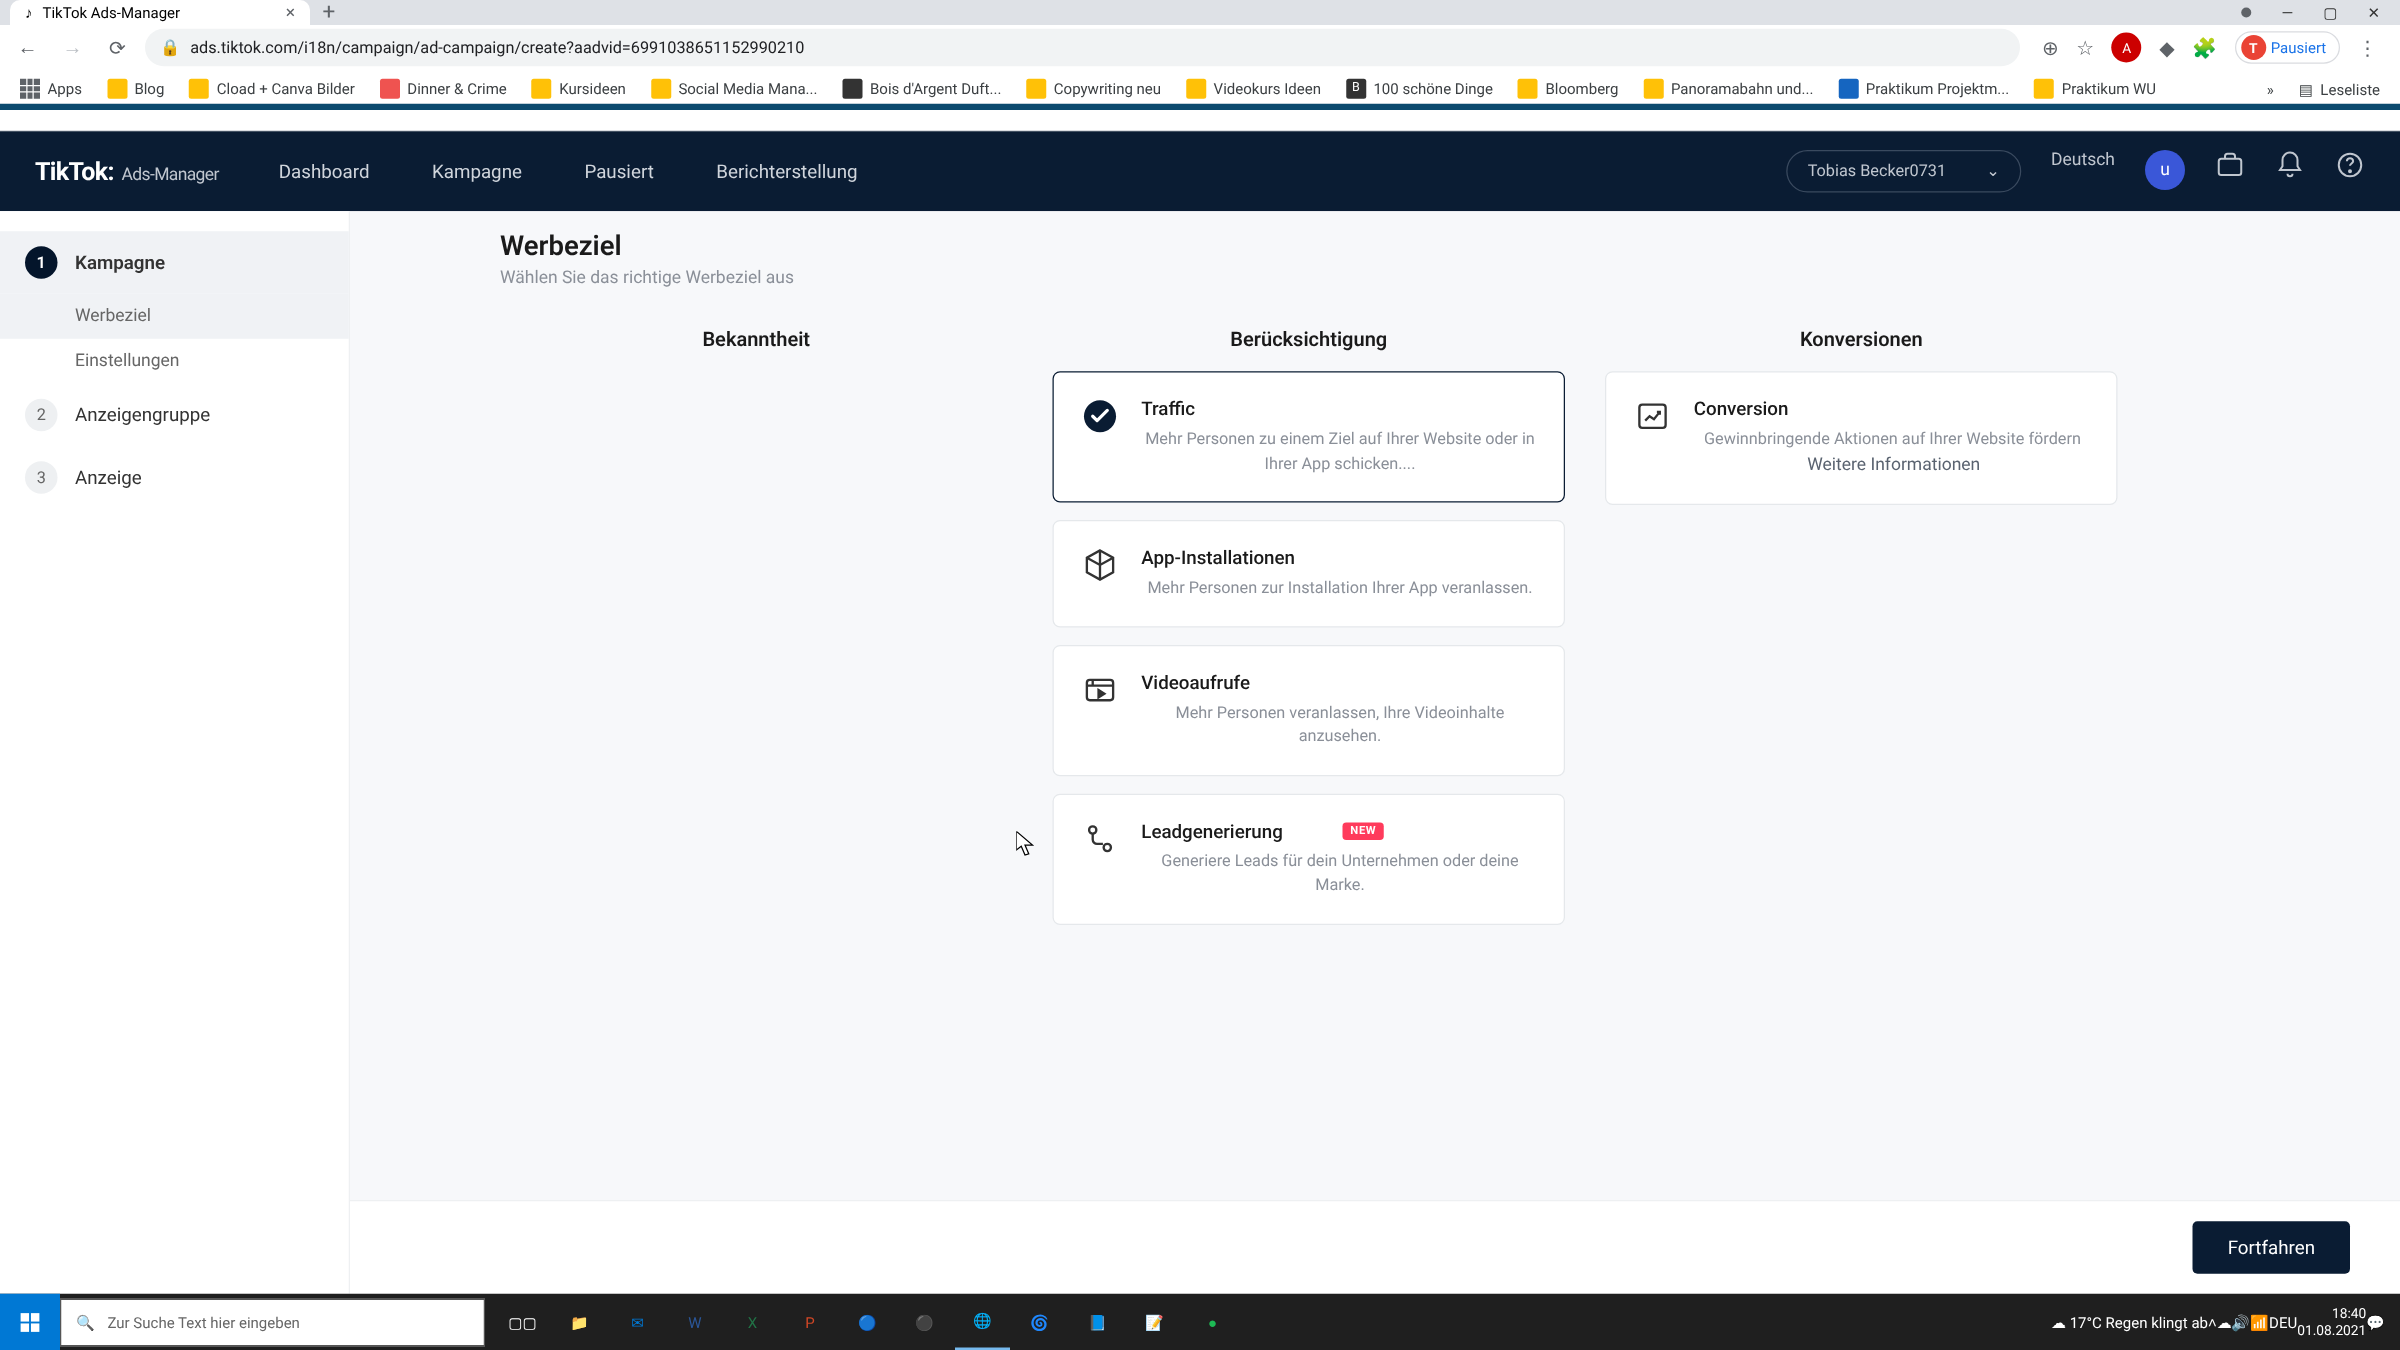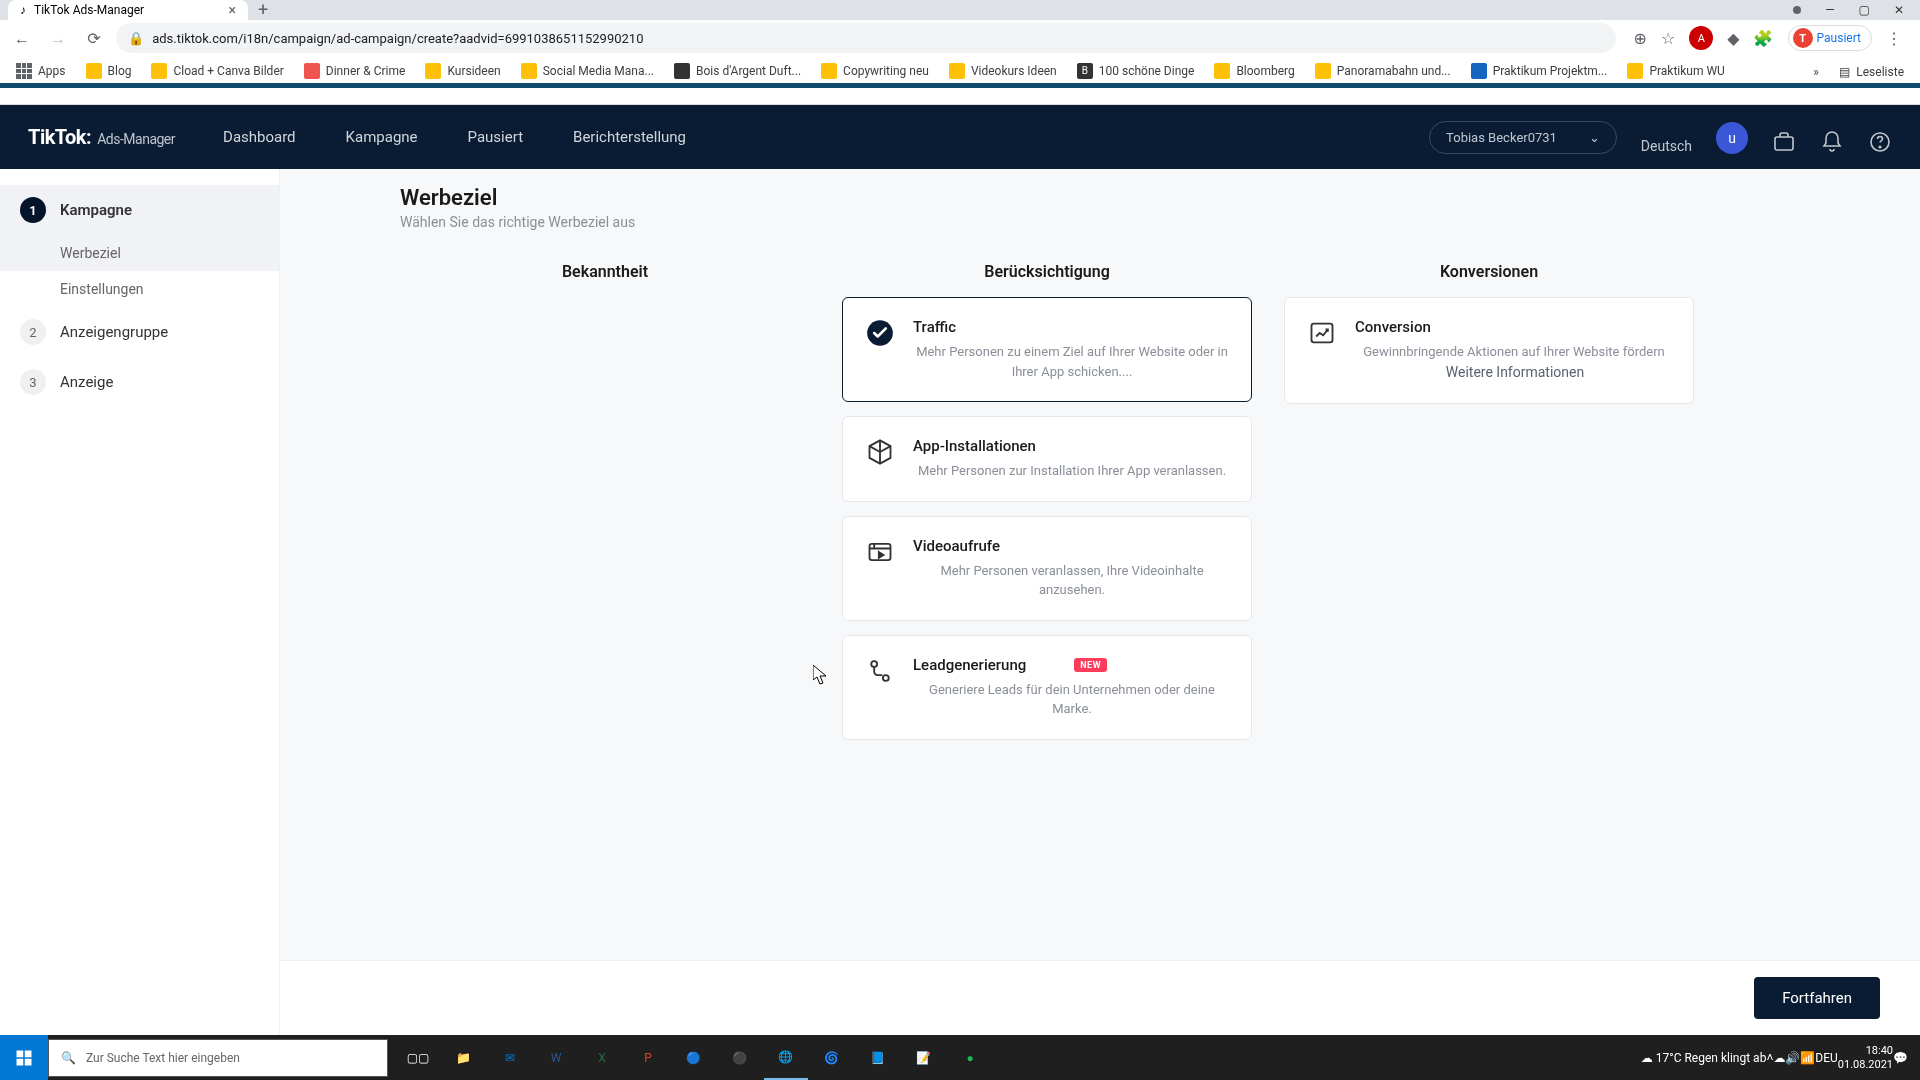--- a/index.html
+++ b/index.html
@@ -26,21 +26,21 @@
 .bm { display: flex; align-items: center; gap: 6px; padding: 4px 8px; border-radius: 4px; white-space: nowrap; }
 .bm-icon { width: 16px; height: 16px; background: #ffc107; border-radius: 2px; display: inline-block; flex-shrink: 0; }
 .bm-right { margin-left: auto; display: flex; align-items: center; gap: 12px; }
 
 
 .app-header { background: #0a1c33; height: 64px; display: flex; align-items: center; padding: 0 28px; color: #fff; }
 .logo { font-size: 20px; font-weight: 700; letter-spacing: -0.5px; display: flex; align-items: baseline; gap: 6px; }
 .logo .sub { font-size: 14px; font-weight: 400; color: #c0c6cf; }
 .nav-links { display: flex; gap: 50px; margin-left: 48px; font-size: 15px; }
 .nav-links span { color: #d0d5dc; cursor: pointer; }
-.header-right { margin-left: auto; display: flex; align-items: flex-end; gap: 24px; }
+.header-right { margin-left: auto; display: flex; align-items: flex-start; gap: 24px; }
 .account-dd { border: 1px solid #3a4a5f; border-radius: 20px; padding: 8px 16px; display: flex; align-items: center; gap: 32px; font-size: 13px; color: #c0c6cf; }
 .u-badge { width: 32px; height: 32px; border-radius: 50%; background: #3a57d8; display: flex; align-items: center; justify-content: center; font-size: 14px; }
 .hicon { width: 24px; height: 24px; color: #c0c6cf; cursor: pointer; display: flex; align-items: center; justify-content: center; }
 .hicon svg { width: 100%; height: 100%; }
 
 
 .main { display: flex; height: calc(100% - 169px - 45px); background: #f7f8fa; }
 .sidebar { width: 280px; background: #fff; padding-top: 16px; border-right: 1px solid #eef0f2; }
 .step { display: flex; align-items: center; gap: 14px; padding: 12px 20px; font-size: 15px; color: #333; }
 .step.active { background: #f0f2f5; font-weight: 600; }

